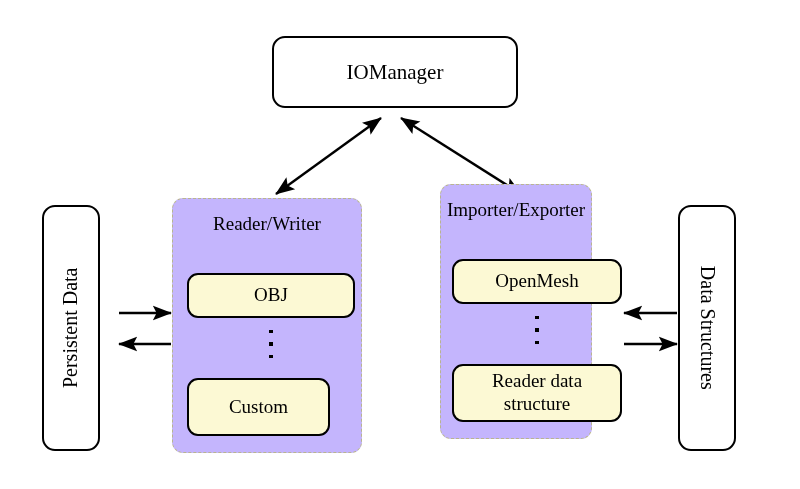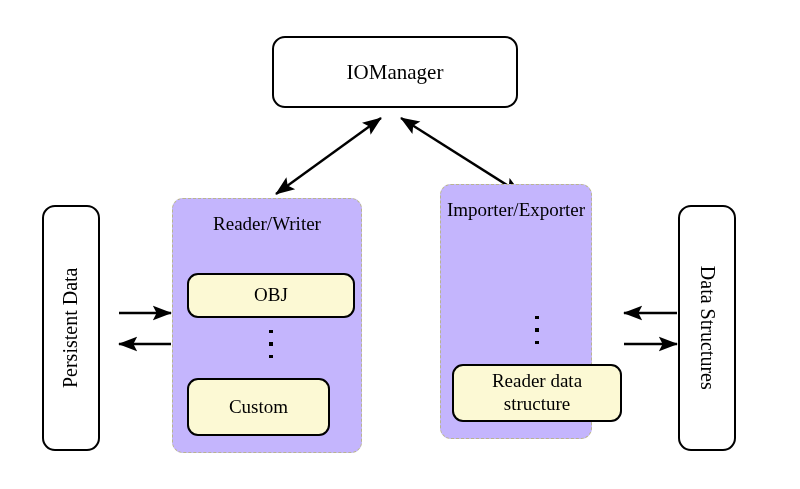--- a/index.html
+++ b/index.html
@@ -187,20 +187,23 @@
     <div class="plugin" id="plugin-custom-file">
       <span>
         <span>Custom</span><br>
       </span>
     </div>
   </div>
 
   <div class="group" id="group-importer-exporter">
     <div class="group-title">Importer/Exporter</div>
 
+    <div class="plugin" id="plugin-openmesh">
+      <span>OpenMesh</span>
+    </div>
 
     <div class="vdots" id="vdots-right">
       <span></span>
       <span></span>
       <span></span>
     </div>
 
     <div class="plugin" id="plugin-custom-struct">
       <span>
         <span>Reader data</span><br>

